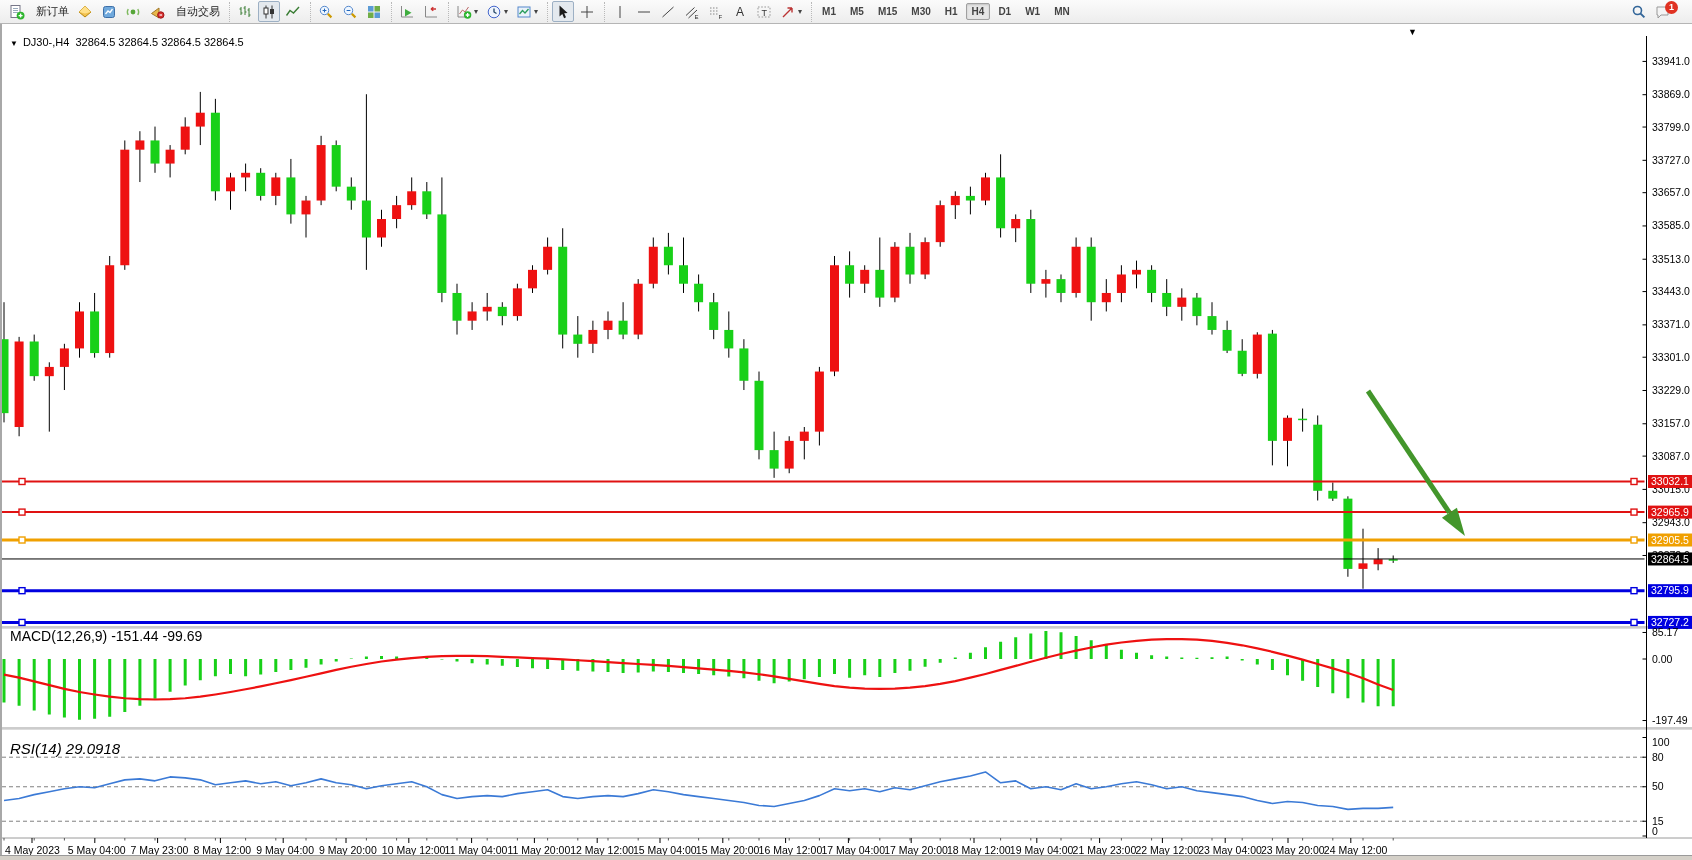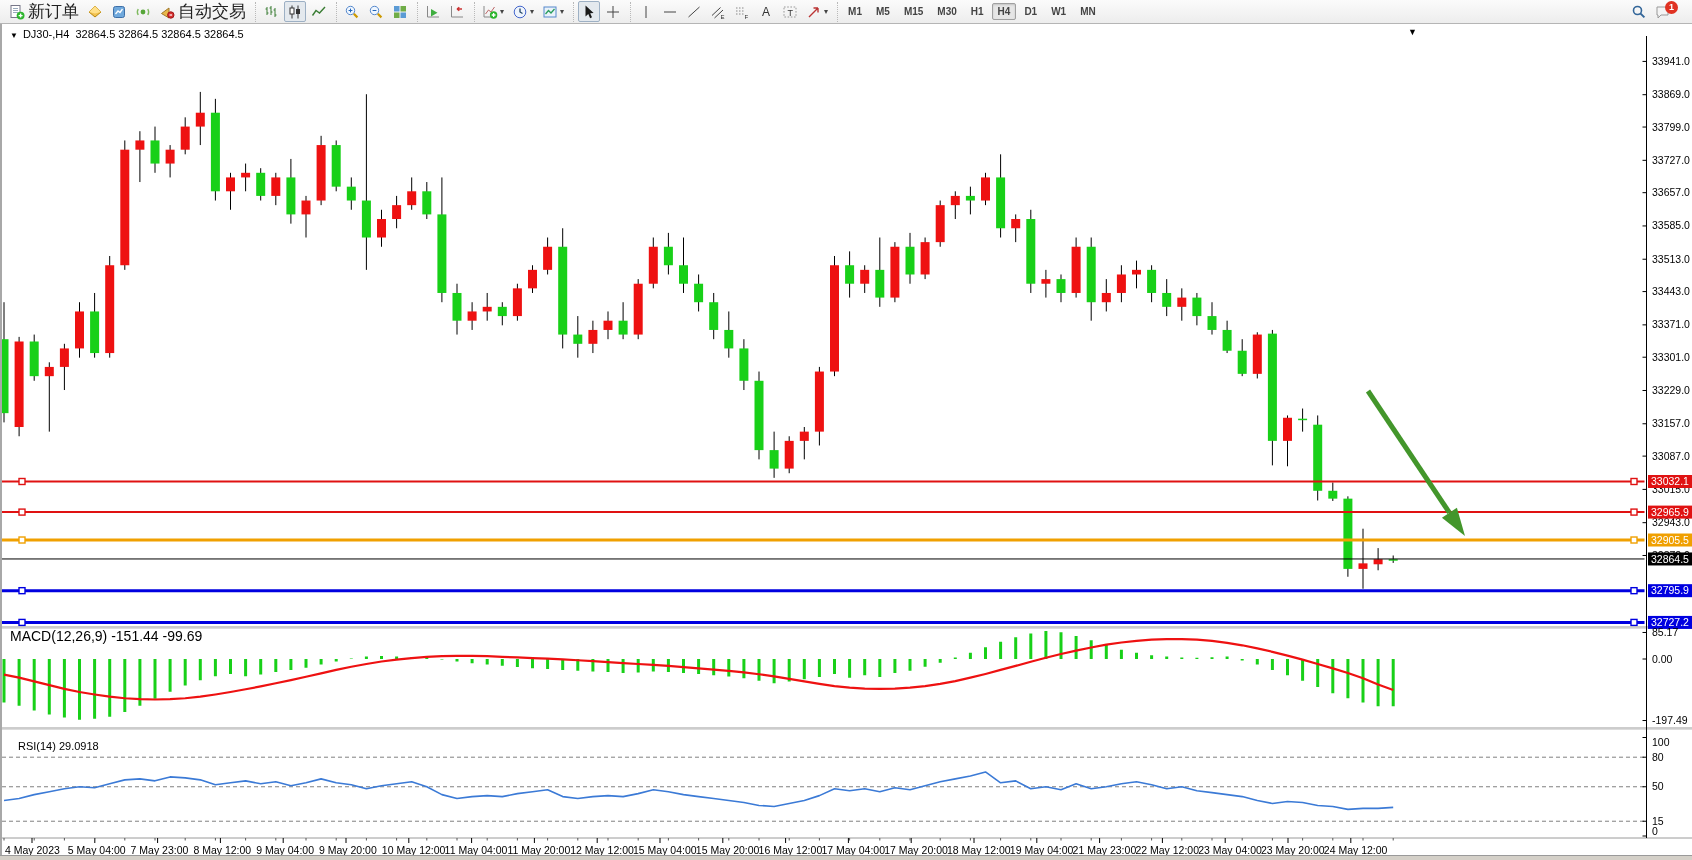--- a/index.html
+++ b/index.html
@@ -7,34 +7,34 @@
        font-family:"Liberation Sans",sans-serif;font-size:11px;color:#111;}
   
   #toolbar{position:absolute;left:0;top:0;width:1692px;height:23px;
            background:linear-gradient(#fbfbfb,#ededed);border-bottom:1px solid #b5b5b5;
            display:flex;align-items:center;}
   .tb-group{display:flex;align-items:center;height:20px;padding:0 3px;border-left:1px dotted #b9b9b9;margin-left:2px;}
   .tb-group:first-child{border-left:none;}
   .tb-btn{display:flex;align-items:center;height:19px;padding:0 2px;margin:0 1px;border:1px solid transparent;border-radius:2px;cursor:default;}
   .tb-btn.active{background:#e4e9ee;border-color:#9db0c4;}
   .tb-btn svg{width:16px;height:16px;display:block;}
-  .tb-label{margin-left:3px;font-size:17px;color:#222;white-space:nowrap;}
+  .tb-label{margin-left:11px;font-size:11px;color:#222;white-space:nowrap;}
   .tb-drop{font-size:8px;color:#444;margin-left:2px;}
   .tf-btn{font-size:10px;font-weight:bold;color:#444;padding:2px 5px;margin:0 1px;border:1px solid transparent;border-radius:2px;text-align:right;}
   .tf-btn.active{background:#e6e6e6;border-color:#a0a0a0;box-shadow:inset 0 1px 2px rgba(0,0,0,.15);}
   #toolbar-right{margin-left:auto;display:flex;align-items:center;padding-right:4px;}
   #chat-badge{position:relative;top:-4px;left:-6px;background:#e03222;color:#fff;font-size:9px;font-weight:bold;
               border-radius:7px;min-width:9px;height:13px;line-height:13px;text-align:center;padding:0 2px;}
   
   #chartwin{position:absolute;left:0;top:24px;width:1692px;height:836px;background:#fff;border-left:2px solid #a8a8a8;}
-  #chart-title{position:absolute;left:8px;top:4px;font-size:11px;color:#000;white-space:pre;}
+  #chart-title{position:absolute;left:8px;top:12px;font-size:11px;color:#000;white-space:pre;}
   #title-arrow{font-size:8px;color:#000;margin-right:5px;}
   #expand-arrow{position:absolute;left:1406px;top:3px;font-size:9px;color:#000;}
   #macd-label{position:absolute;left:8px;top:604px;font-size:14px;color:#000;}
-  #rsi-label{position:absolute;left:16px;top:716px;font-size:11px;color:#000;}
+  #rsi-label{position:absolute;left:8px;top:716px;font-size:15px;color:#000;font-style:italic;}
   #chart-svg{position:absolute;left:0;top:0;width:1692px;height:836px;}
   #bottom-strip{position:absolute;left:0;bottom:0;width:1692px;height:4px;background:#d4d0c8;border-top:1px solid #9a9a9a;}
   text{font-family:"Liberation Sans",sans-serif;}
 </style>
 </head>
 <body>
 
 <div id="app">
   <div id="toolbar">
 

